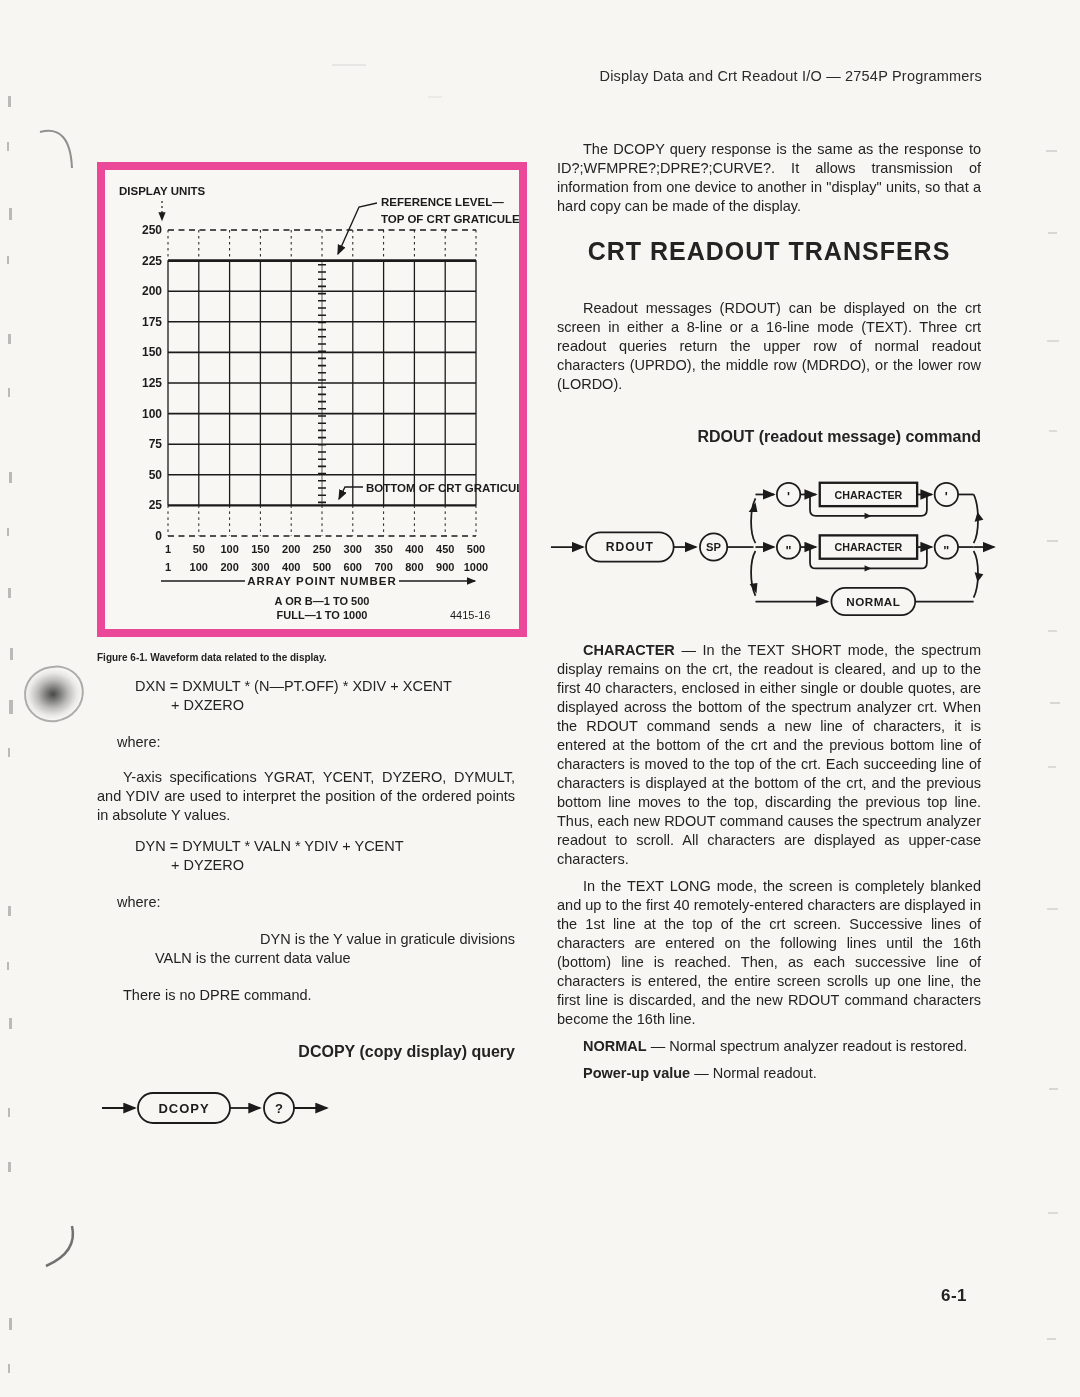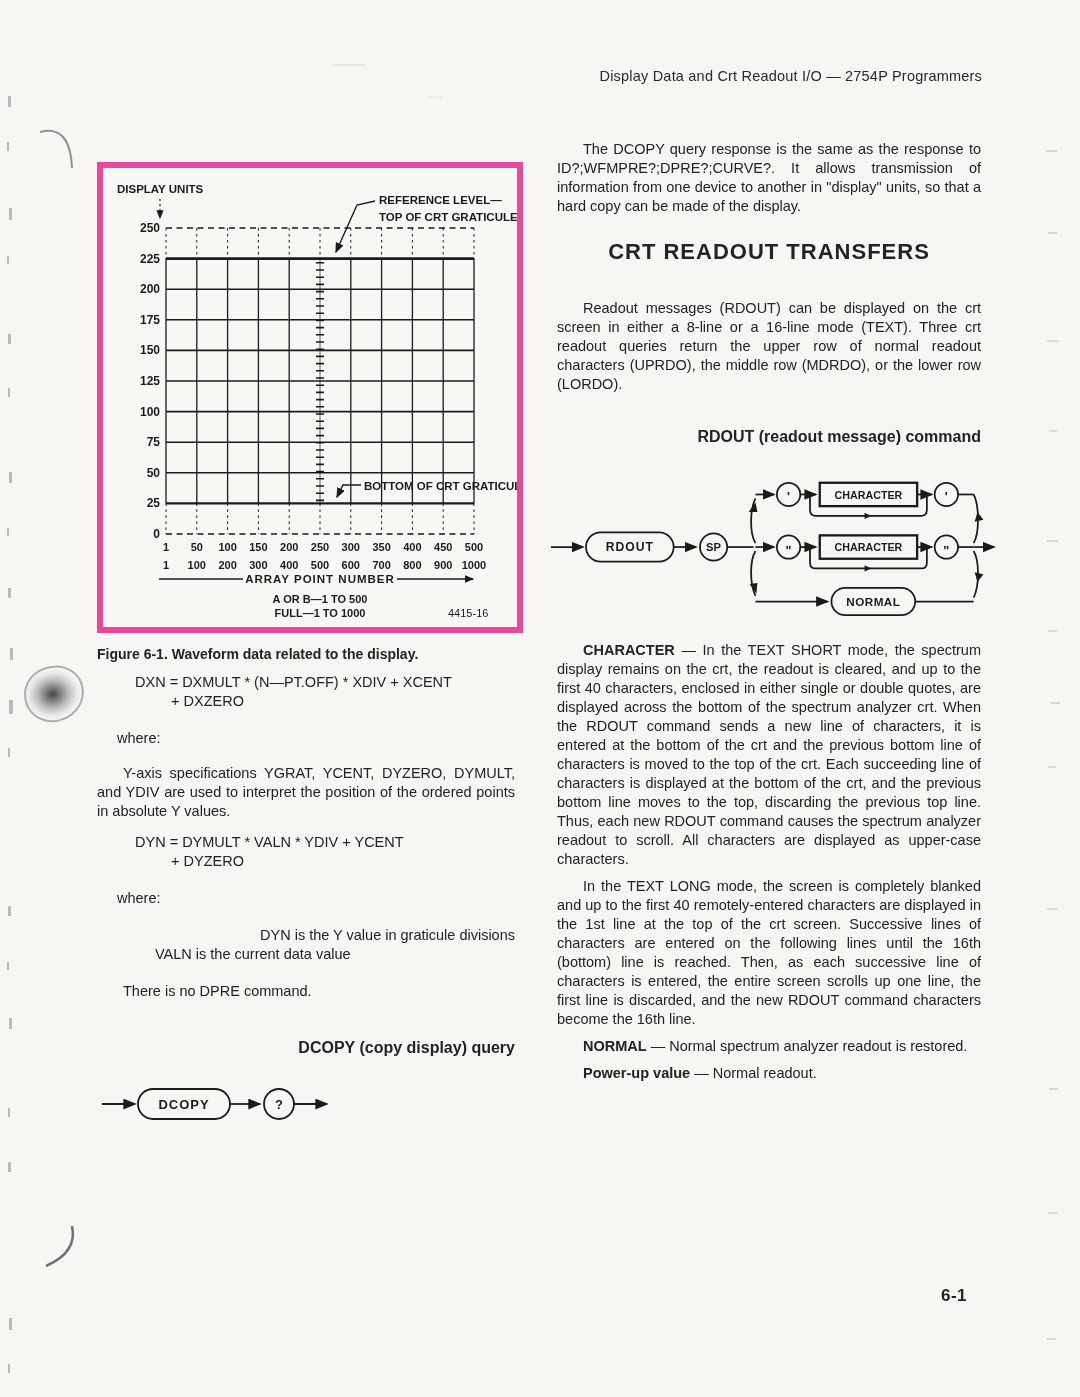--- a/index.html
+++ b/index.html
@@ -13,31 +13,31 @@
   .page-header{
     position:absolute;top:68px;right:98px;width:600px;
     text-align:right;font-size:14.5px;letter-spacing:.2px;color:#2a2a2a;
   }
   .col{position:absolute;}
   .col-left{left:97px;top:162px;width:418px;}
   .col-right{left:557px;top:140px;width:424px;}
   p{margin:0;font-size:14.5px;line-height:19px;text-align:justify;}
   .indent{text-indent:26px;}
   .figure-box{
-    width:414px;height:459px;border:6px solid #ec4899;background:#f8f7f4;
-  }
-  .fig-caption{margin-top:12px;font-size:14px;font-weight:bold;text-align:left;line-height:18px;}
+    width:414px;height:459px;border:8px solid #ec4899;background:#f8f7f4;
+  }
+  .fig-caption{margin-top:12px;font-size:10px;font-weight:bold;text-align:left;line-height:18px;}
   .formula{margin-top:10px;line-height:18px;text-align:left;}
   .formula .l1{padding-left:38px;}
   .formula .l2{padding-left:74px;}
   .where{margin-top:18px;padding-left:20px;text-align:left;}
   .defs{margin-top:18px;padding-left:58px;text-align:left;line-height:19px;}
   .h-sub{margin-top:42px;font-size:16.5px;font-weight:bold;line-height:21px;text-align:left;}
   .h-sub2{margin-top:32px;font-size:16px;font-weight:bold;line-height:21px;text-align:right;}
-  .h-section{margin-top:24px;font-size:22px;font-weight:bold;letter-spacing:1px;text-align:center;line-height:23px;}
+  .h-section{margin-top:24px;font-size:25px;font-weight:bold;letter-spacing:1px;text-align:center;line-height:23px;}
   .mt16{margin-top:16px;}.mt12{margin-top:12px;}.mt18{margin-top:18px;}
   .mt36{margin-top:36px;}.mt8{margin-top:8px;}
   .lead{font-weight:bold;}
   .diagram{display:block;}
   .dcopy-svg{margin-top:16px;margin-left:2px;}
   .rdout-svg{margin-top:18px;margin-left:-8px;}
   .page-number{
     position:absolute;left:941px;top:1286px;
     font-size:17px;font-weight:bold;letter-spacing:.5px;
   }

